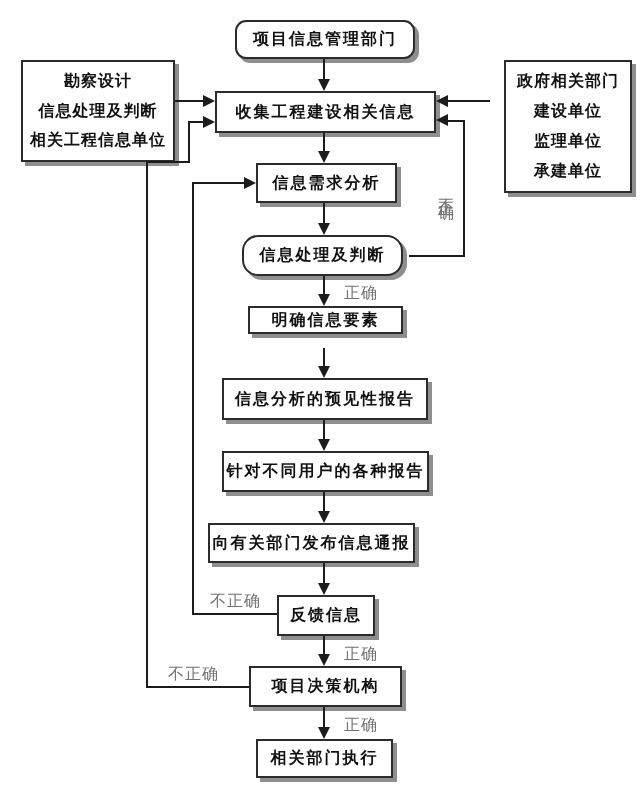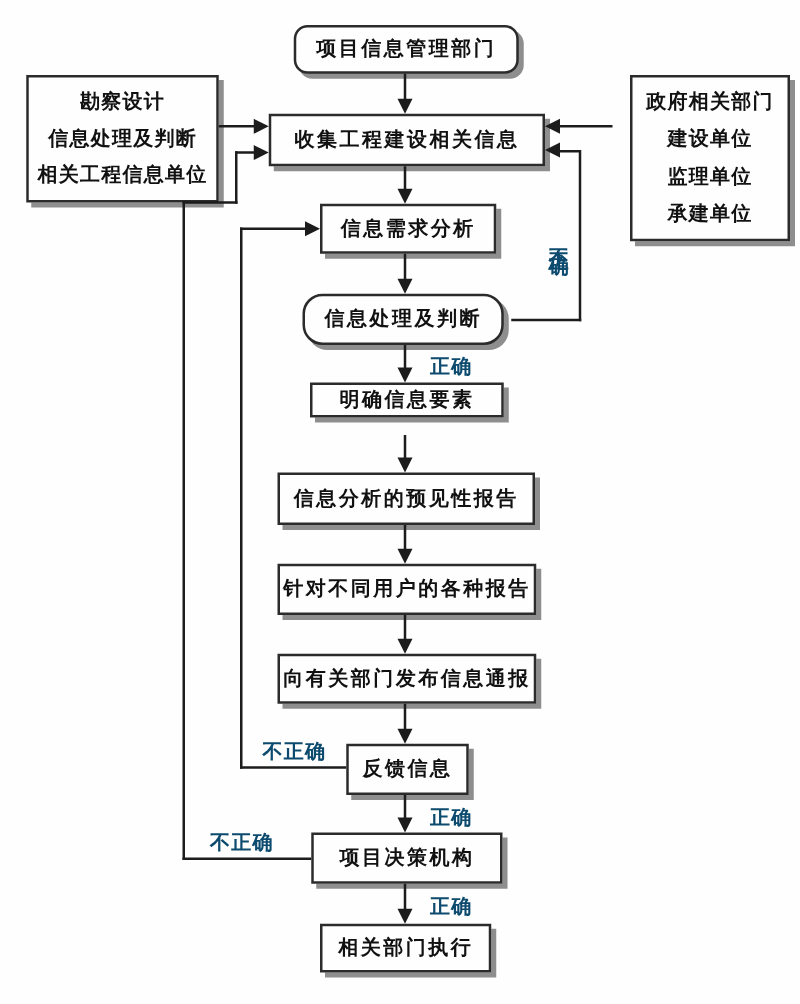--- a/index.html
+++ b/index.html
@@ -23,22 +23,22 @@
   }
   .srcline { display:block; text-align:center; }
   .hline,.vline { position:absolute; background:#1c1c1c; }
   .hline { height:2px; }
   .vline { width:2px; }
   .arr { position:absolute; width:0; height:0; }
   .arr-right { border-top:6px solid transparent; border-bottom:6px solid transparent; border-left:12px solid #1c1c1c; }
   .arr-left  { border-top:6px solid transparent; border-bottom:6px solid transparent; border-right:12px solid #1c1c1c; }
   .arr-down  { border-left:6px solid transparent; border-right:6px solid transparent; border-top:12px solid #1c1c1c; }
   .elabel {
-    position:absolute; font-weight:bold; font-size:16px;
-    letter-spacing:1px; white-space:nowrap; color:#0c4a6e;
+    position:absolute; font-weight:normal; font-size:16px;
+    letter-spacing:1px; white-space:nowrap; color:#737373;
   }
   .elabel-v {
     writing-mode:vertical-rl; text-orientation:upright;
     letter-spacing:3px; white-space:normal;
   }
 </style>
 </head>
 <body>
 
 <div class="canvas">
@@ -56,21 +56,21 @@
     <span class="srcline">承建单位</span>
   </div>
 
   <div class="node" style="left:235px; top:20px;  width:180px; height:39px;border-radius:11px;">项目信息管理部门</div>
   <div class="node" style="left:215px; top:91px;  width:221px; height:42px;">收集工程建设相关信息</div>
   <div class="node" style="left:256px; top:163px; width:141px; height:40px;">信息需求分析</div>
   <div class="node" style="left:242px; top:235px; width:161px; height:41px;border-radius:16px;">信息处理及判断</div>
   <div class="node" style="left:248px; top:306px; width:155px; height:28px;">明确信息要素</div>
   <div class="node" style="left:222px; top:378px; width:206px; height:42px;">信息分析的预见性报告</div>
   <div class="node" style="left:222px; top:451px; width:207px; height:41px;text-align:center;">针对不同用户的各种报告</div>
-  <div class="node" style="left:222px; top:523px; width:207px; height:40px;">向有关部门发布信息通报</div>
+  <div class="node" style="left:208px; top:523px; width:207px; height:40px;">向有关部门发布信息通报</div>
   <div class="node" style="left:277px; top:595px; width:98px;  height:41px;">反馈信息</div>
   <div class="node" style="left:249px; top:666px; width:153px; height:41px;">项目决策机构</div>
   <div class="node" style="left:256px; top:739px; width:137px; height:39px;">相关部门执行</div>
 
   <div class="vline" style="left:323px; top:59px;  height:22px;"></div>
   <div class="vline" style="left:323px; top:133px; height:20px;"></div>
   <div class="vline" style="left:323px; top:203px; height:22px;"></div>
   <div class="vline" style="left:323px; top:276px; height:20px;"></div>
   <div class="vline" style="left:323px; top:348px; height:20px;"></div>
   <div class="vline" style="left:323px; top:420px; height:21px;"></div>

